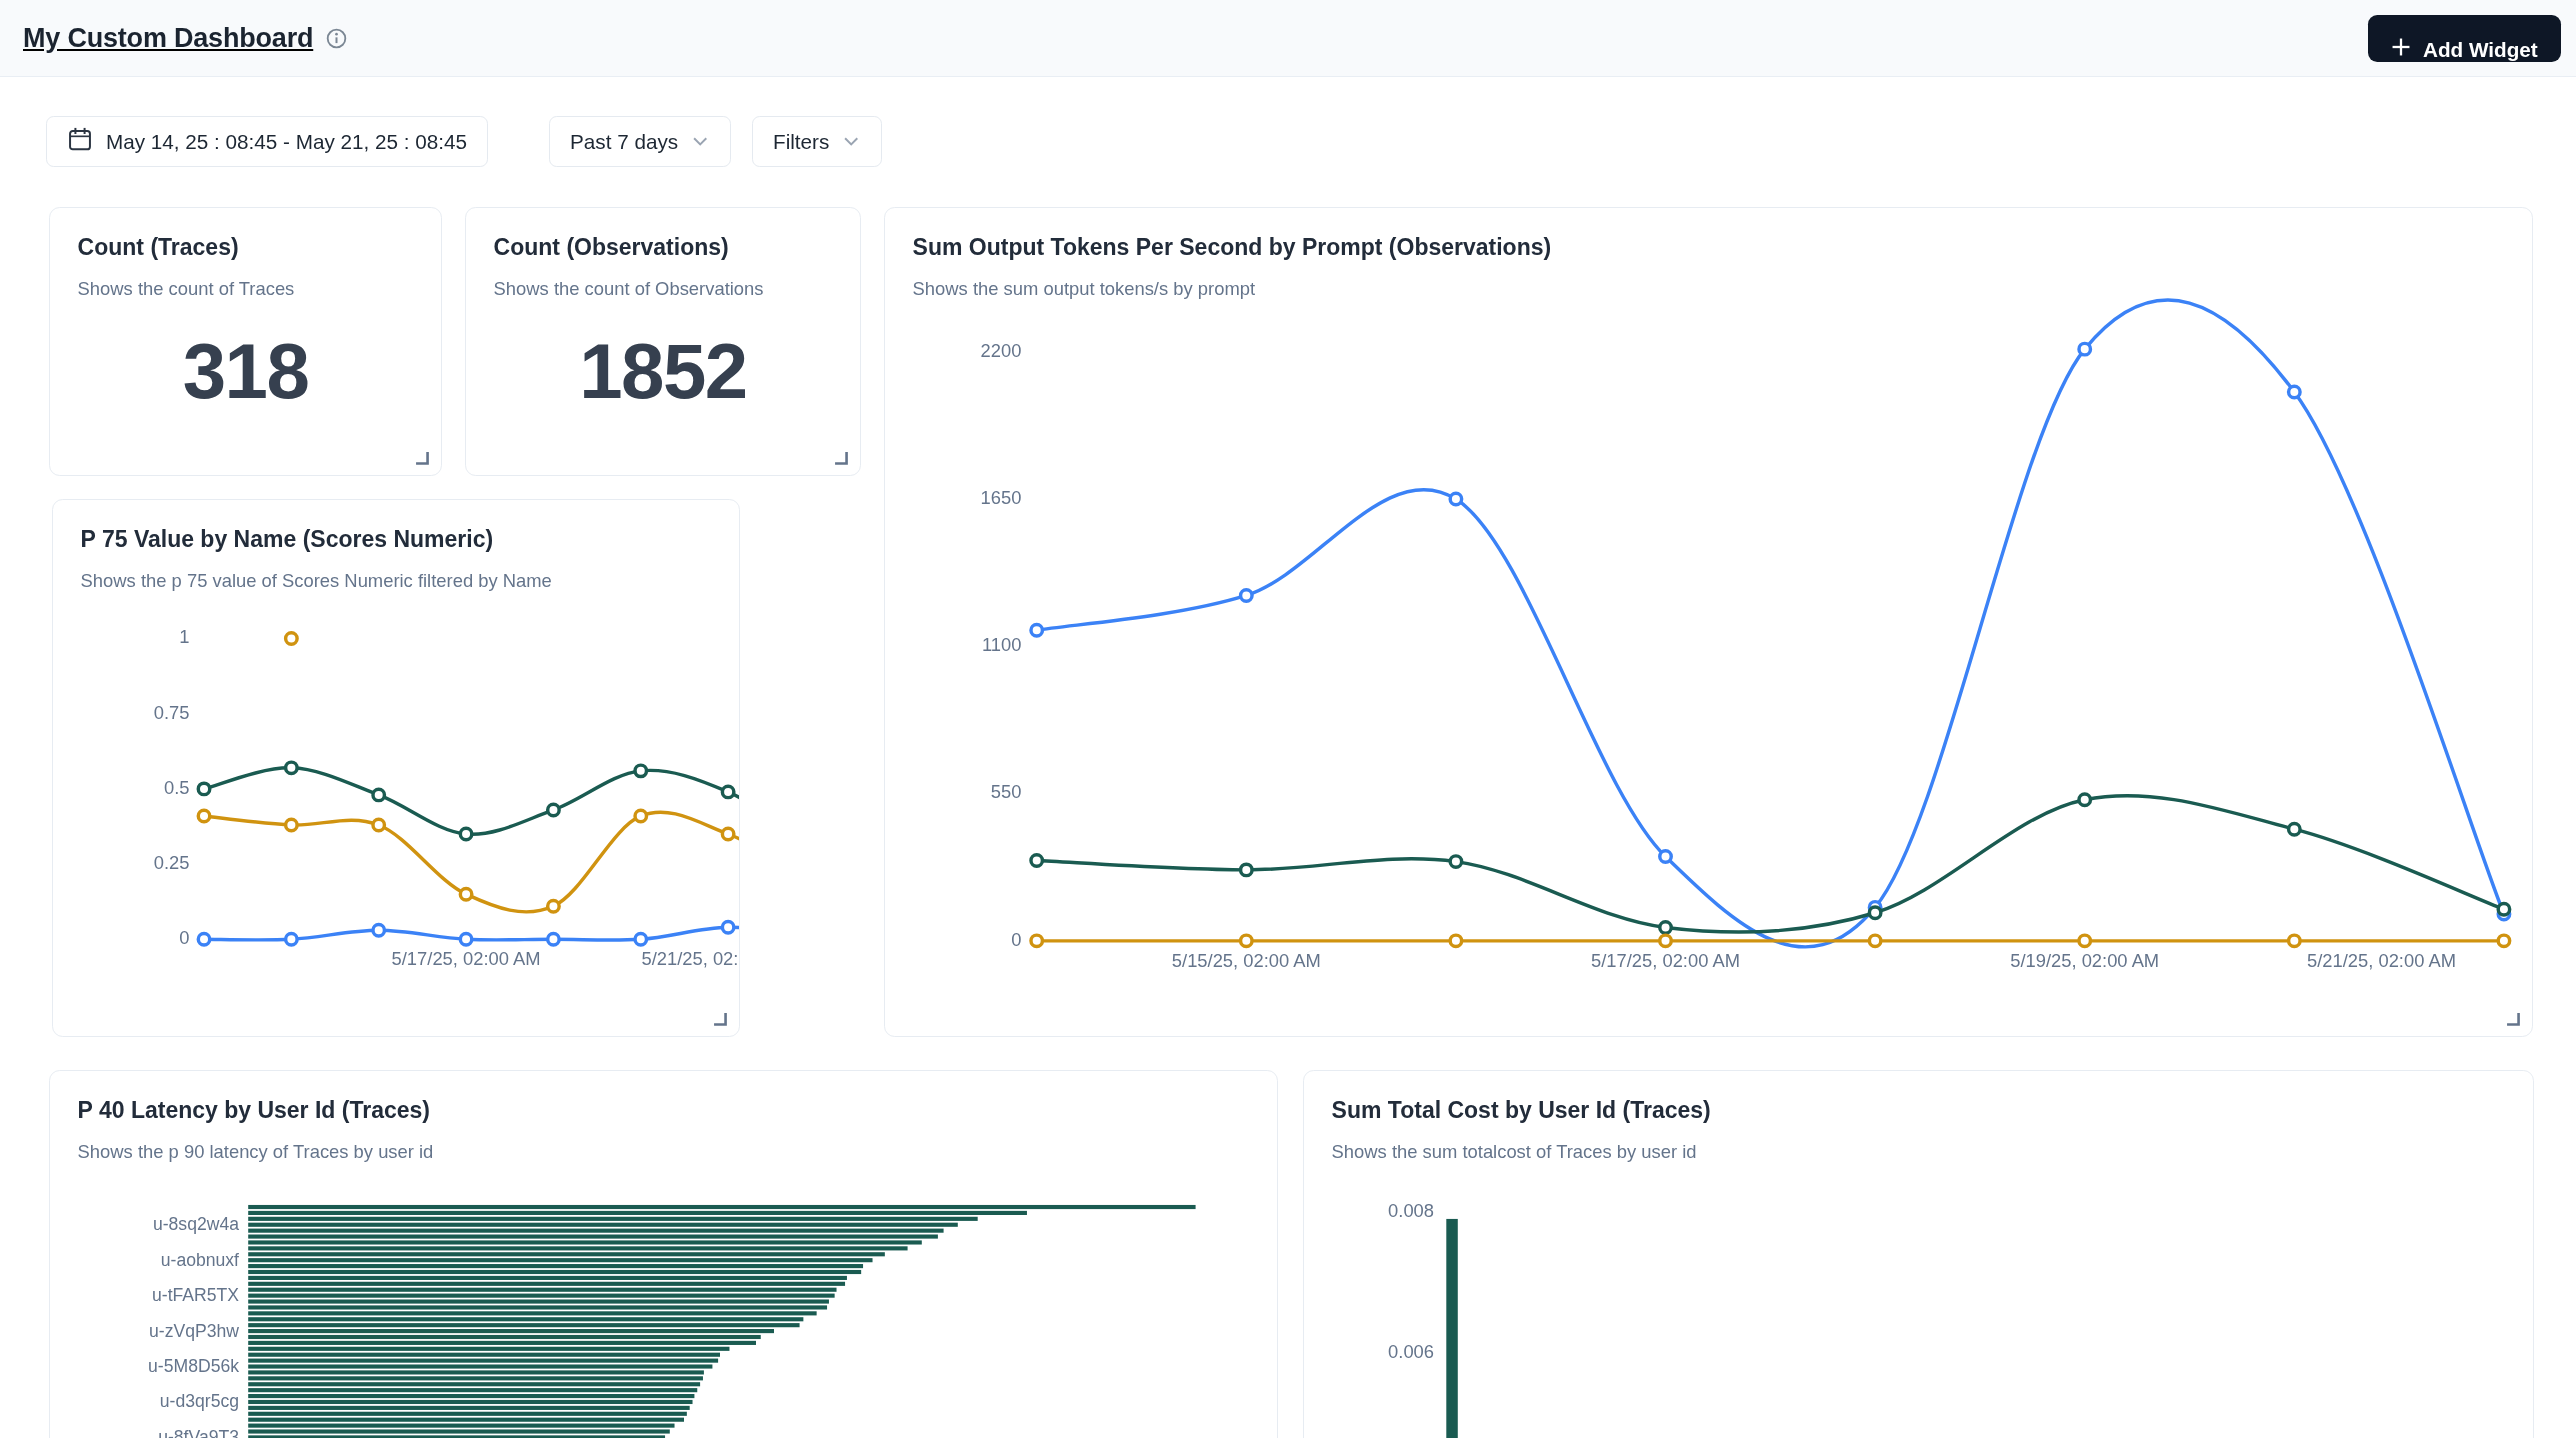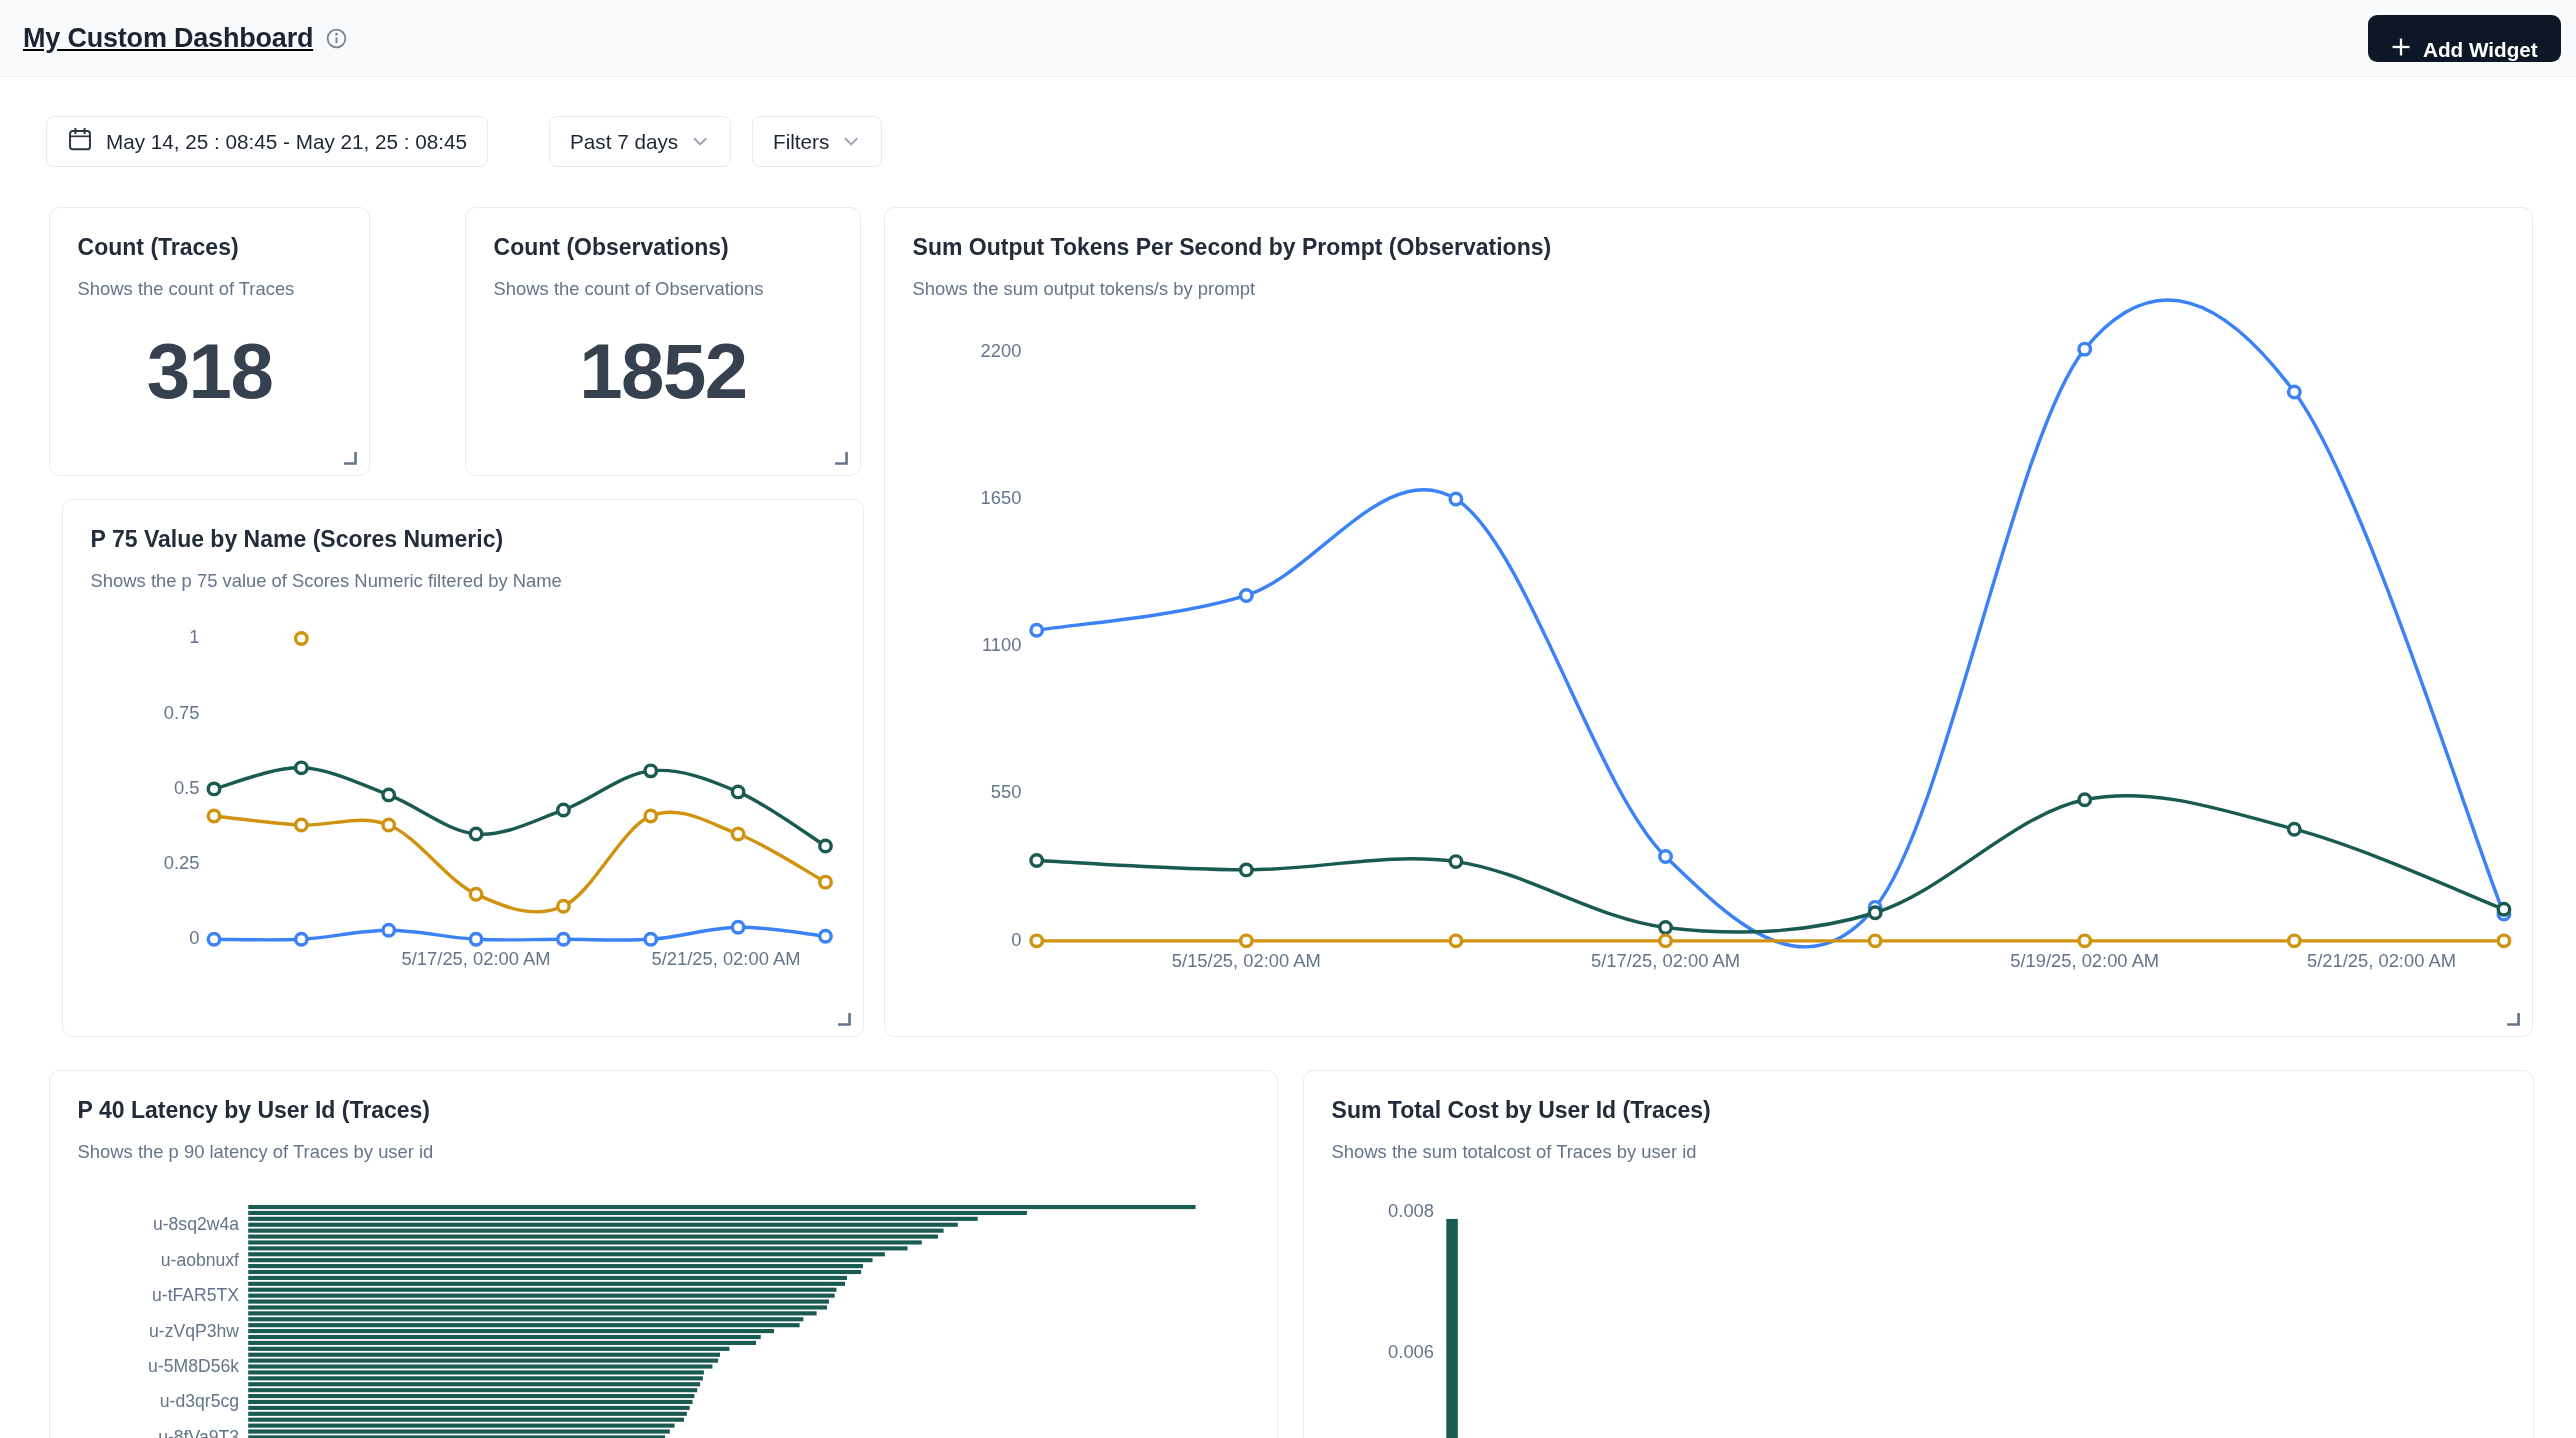--- a/index.html
+++ b/index.html
@@ -96,21 +96,21 @@
 
 <button class="filter-btn filters-btn">
   <span>Filters</span>
   <span>
     <svg width="18.4" height="12.2" viewBox="0 0 24 16">
       <polyline points="4,3 12,11 20,3" fill="none" stroke="#9aa4b2" stroke-width="2.6"></polyline>
     </svg>
   </span>
 </button>
 
-<div class="card" style="left:49px;top:207px;width:321px;height:269px;">
+<div class="card" style="left:49px;top:207px;width:393px;height:269px;">
   <div class="card-title">Count (Traces)</div>
   <div class="card-sub">Shows the count of Traces</div>
   <div class="count-value">318</div>
   <span class="resize-handle">
     <svg width="18.4" height="18.4" viewBox="0 0 24 24">
         <path d="M19 4 V19 H4" fill="none" stroke="#64748b" stroke-width="3.4"></path>
       </svg>
   </span>
 </div>
 
@@ -166,21 +166,21 @@
       <circle cx="1842" cy="958" r="7.5" fill="#fff" stroke="#d09310" stroke-width="4.5"></circle>
       <circle cx="2116" cy="958" r="7.5" fill="#fff" stroke="#d09310" stroke-width="4.5"></circle>
     </svg>
   <span class="resize-handle">
     <svg width="18.4" height="18.4" viewBox="0 0 24 24">
         <path d="M19 4 V19 H4" fill="none" stroke="#64748b" stroke-width="3.4"></path>
       </svg>
   </span>
 </div>
 
-<div class="card" style="left:62px;top:499px;width:802px;height:538px;">
+<div class="card" style="left:52px;top:499px;width:688px;height:538px;">
   <div class="card-title">P 75 Value by Name (Scores Numeric)</div>
   <div class="card-sub">Shows the p 75 value of Scores Numeric filtered by Name</div>
   <svg id="chart-p75" class="chart-svg" width="801" height="538" viewBox="0 0 1046 703">
       <text x="178" y="574" text-anchor="end" dominant-baseline="middle" font-size="24" class="axis-text">0</text>
       <text x="178" y="475.75" text-anchor="end" dominant-baseline="middle" font-size="24" class="axis-text">0.25</text>
       <text x="178" y="377.5" text-anchor="end" dominant-baseline="middle" font-size="24" class="axis-text">0.5</text>
       <text x="178" y="279.25" text-anchor="end" dominant-baseline="middle" font-size="24" class="axis-text">0.75</text>
       <text x="178" y="181" text-anchor="end" dominant-baseline="middle" font-size="24" class="axis-text">1</text>
       <text x="539.4200000000001" y="608" text-anchor="middle" font-size="24" class="axis-text">5/17/25, 02:00 AM</text>
       <text x="865.98" y="608" text-anchor="middle" font-size="24" class="axis-text">5/21/25, 02:00 AM</text>

